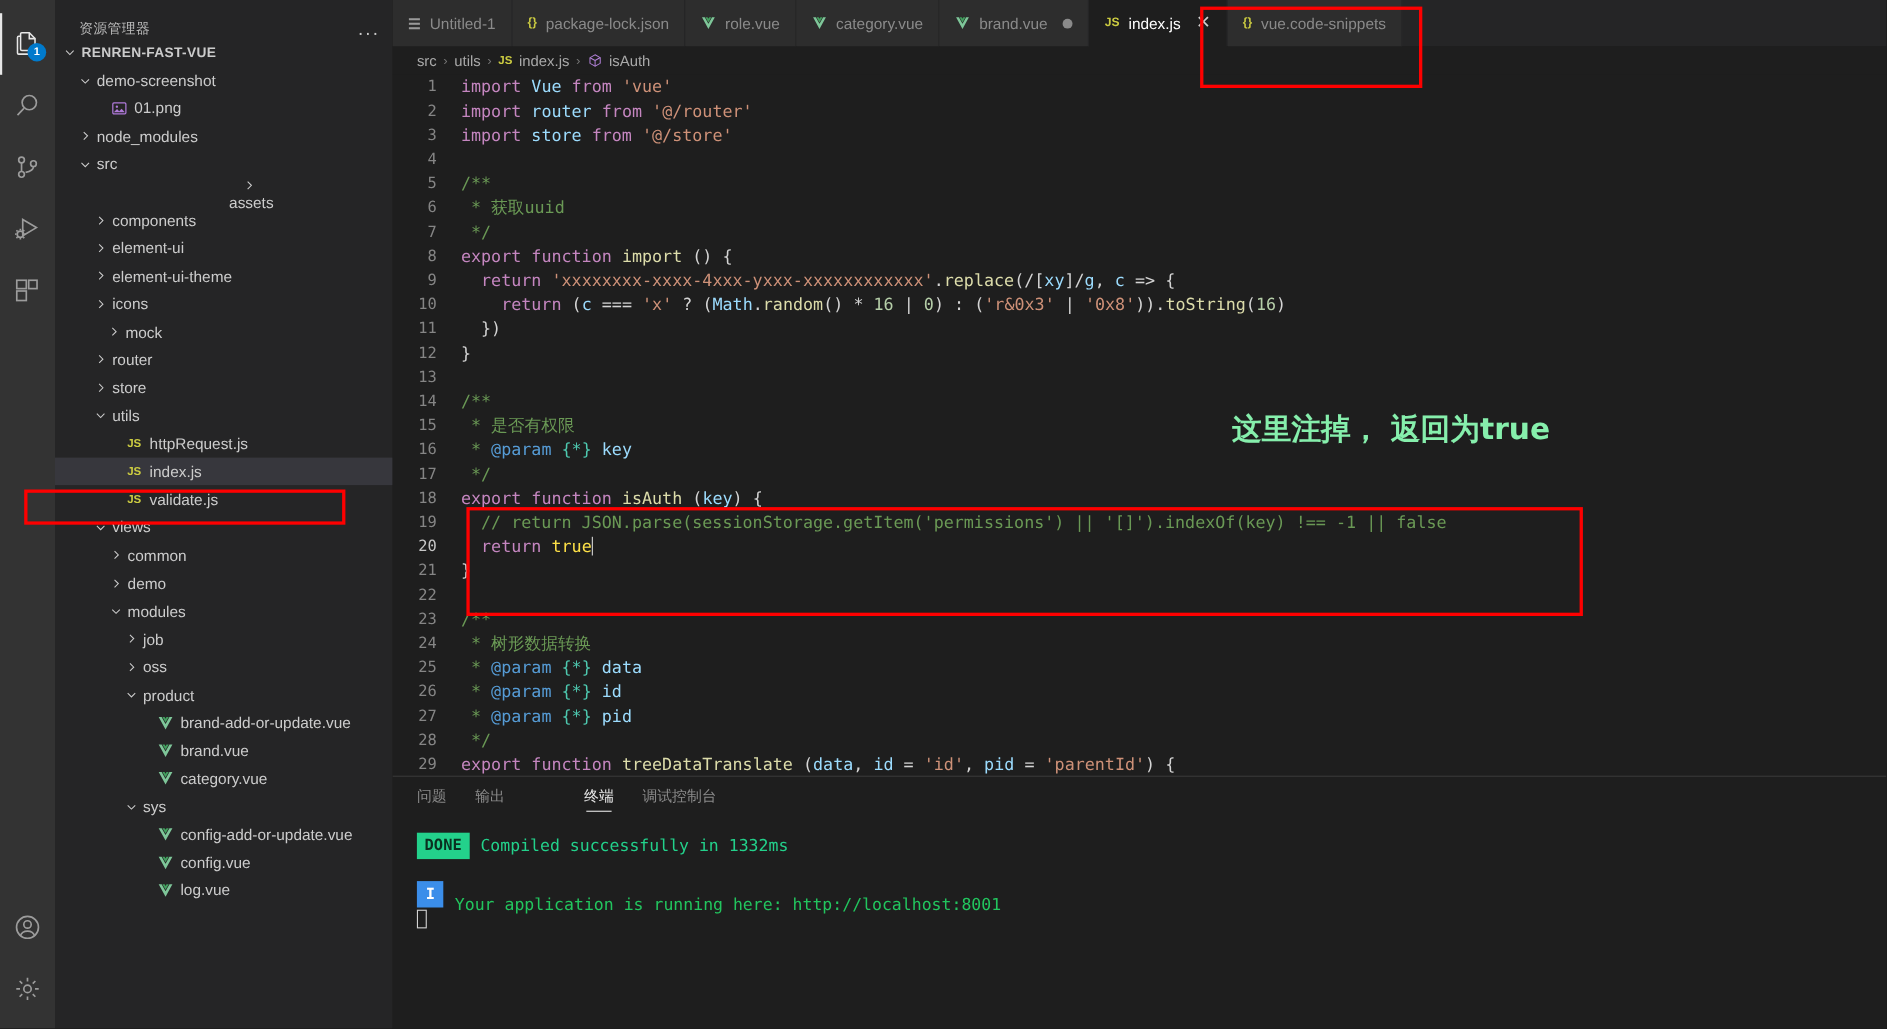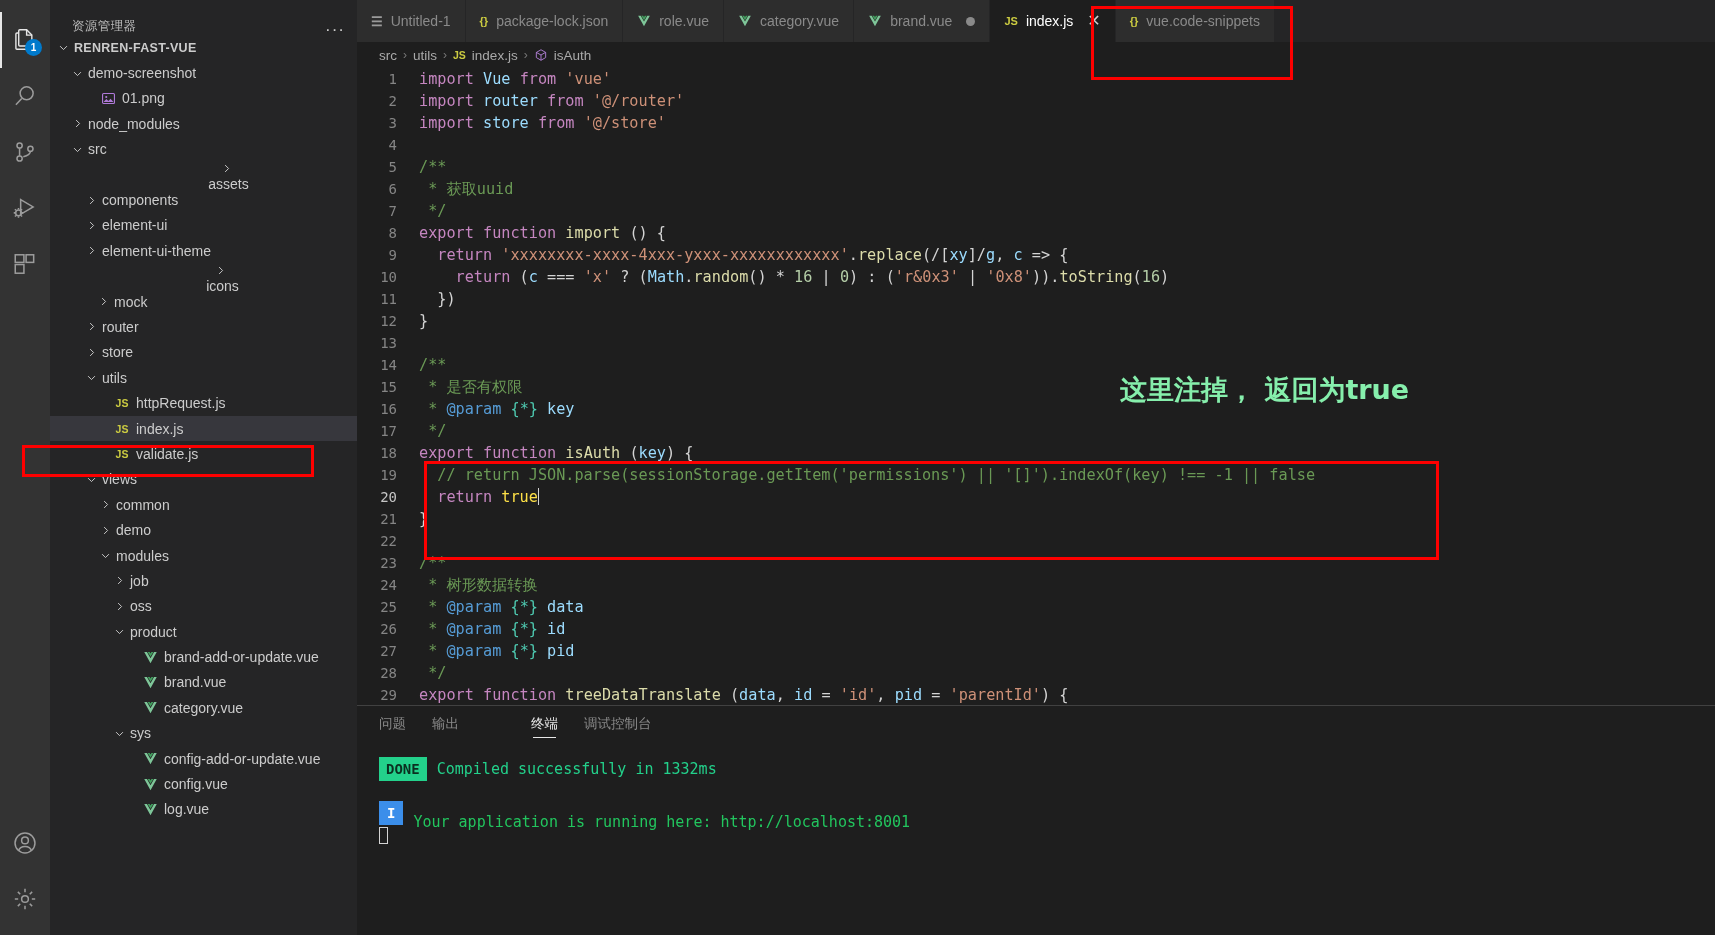--- a/index.html
+++ b/index.html
@@ -295,21 +295,21 @@
           <span class="label">element-ui</span>
         </div>
         <div class="row" style="padding-left: 34px;">
           <span class="chev">
             <svg width="11" height="11" viewBox="0 0 16 16" fill="none" stroke="#cccccc" stroke-width="1.4">
               <path d="M6 3l5 5-5 5"></path>
             </svg>
           </span>
           <span class="label">element-ui-theme</span>
         </div>
-        <div class="row" style="padding-left: 34px; flex-direction: column;">
+        <div class="row" style="padding-left: 34px;">
           <span class="chev">
             <svg width="11" height="11" viewBox="0 0 16 16" fill="none" stroke="#cccccc" stroke-width="1.4">
               <path d="M6 3l5 5-5 5"></path>
             </svg>
           </span>
           <span class="label">icons</span>
         </div>
         <div class="row" style="padding-left: 46px;">
           <span class="chev">
             <svg width="11" height="11" viewBox="0 0 16 16" fill="none" stroke="#cccccc" stroke-width="1.4">

